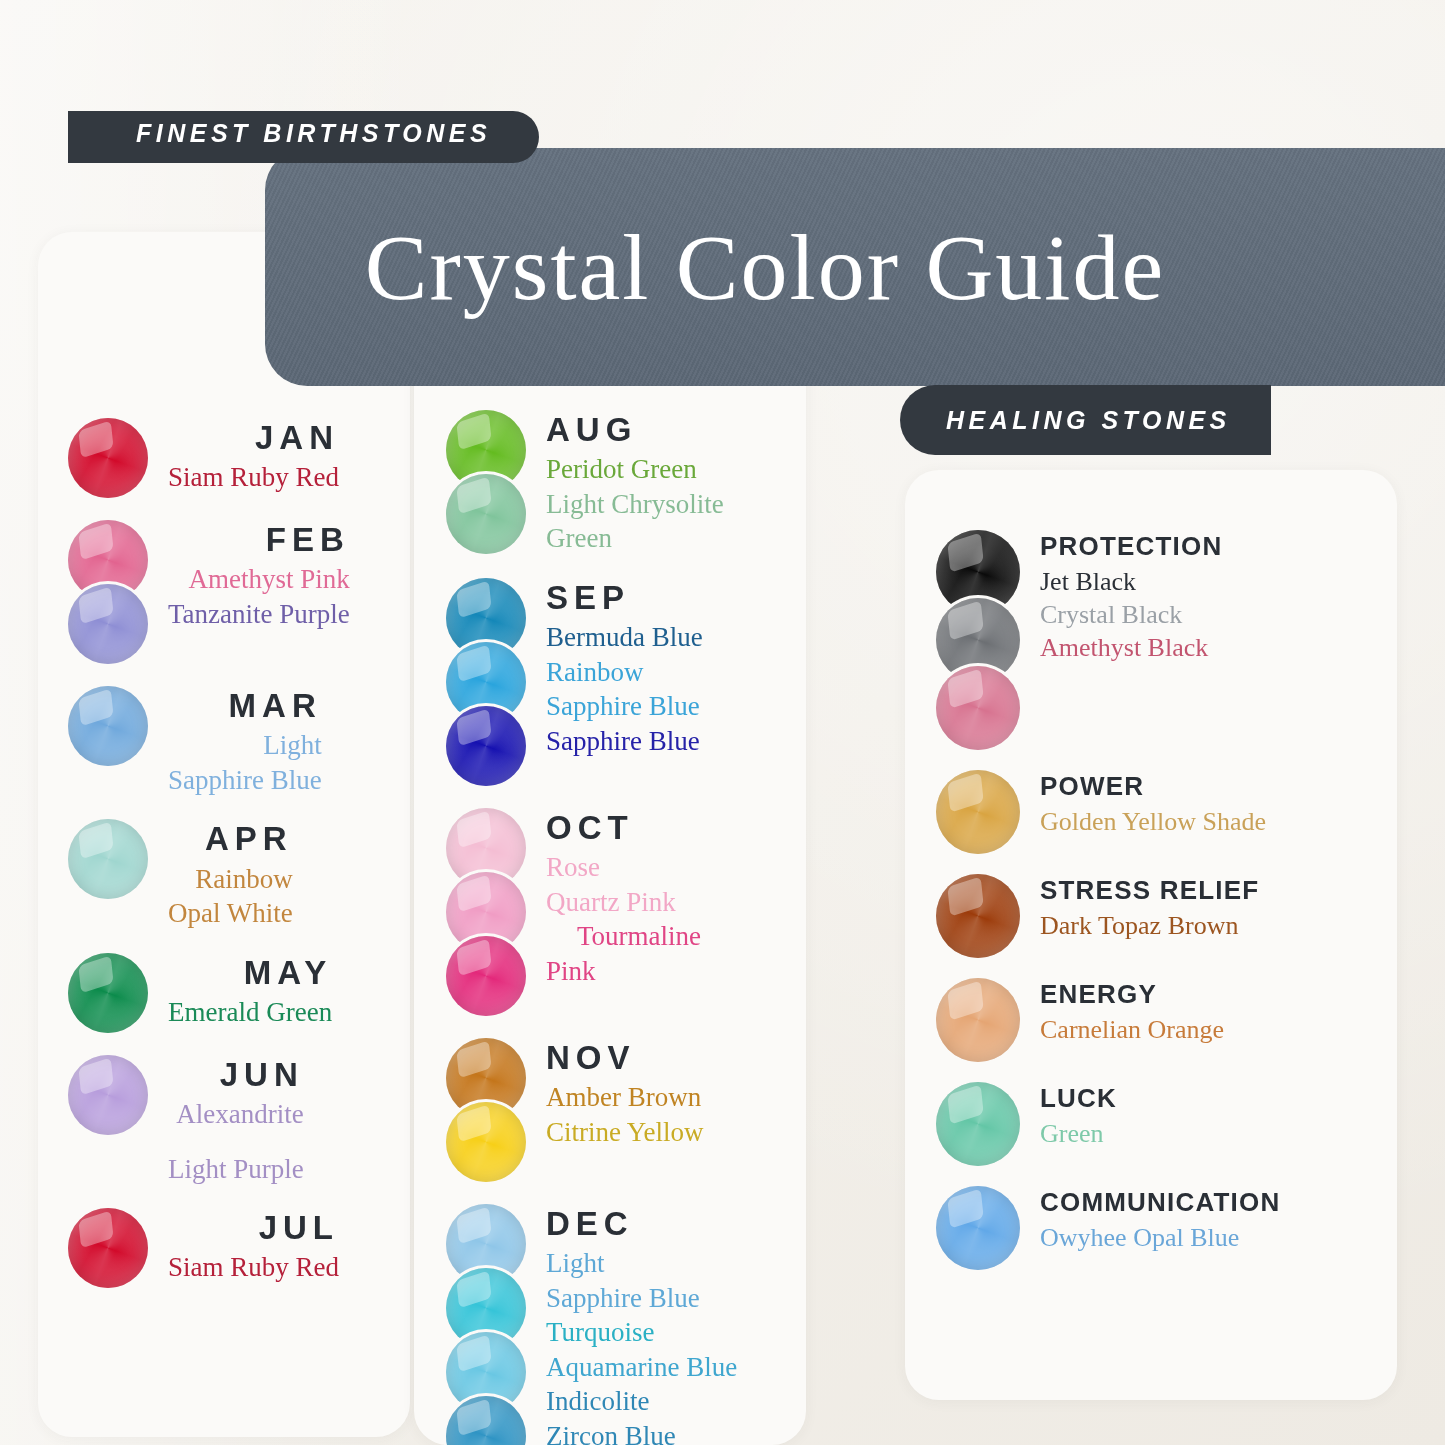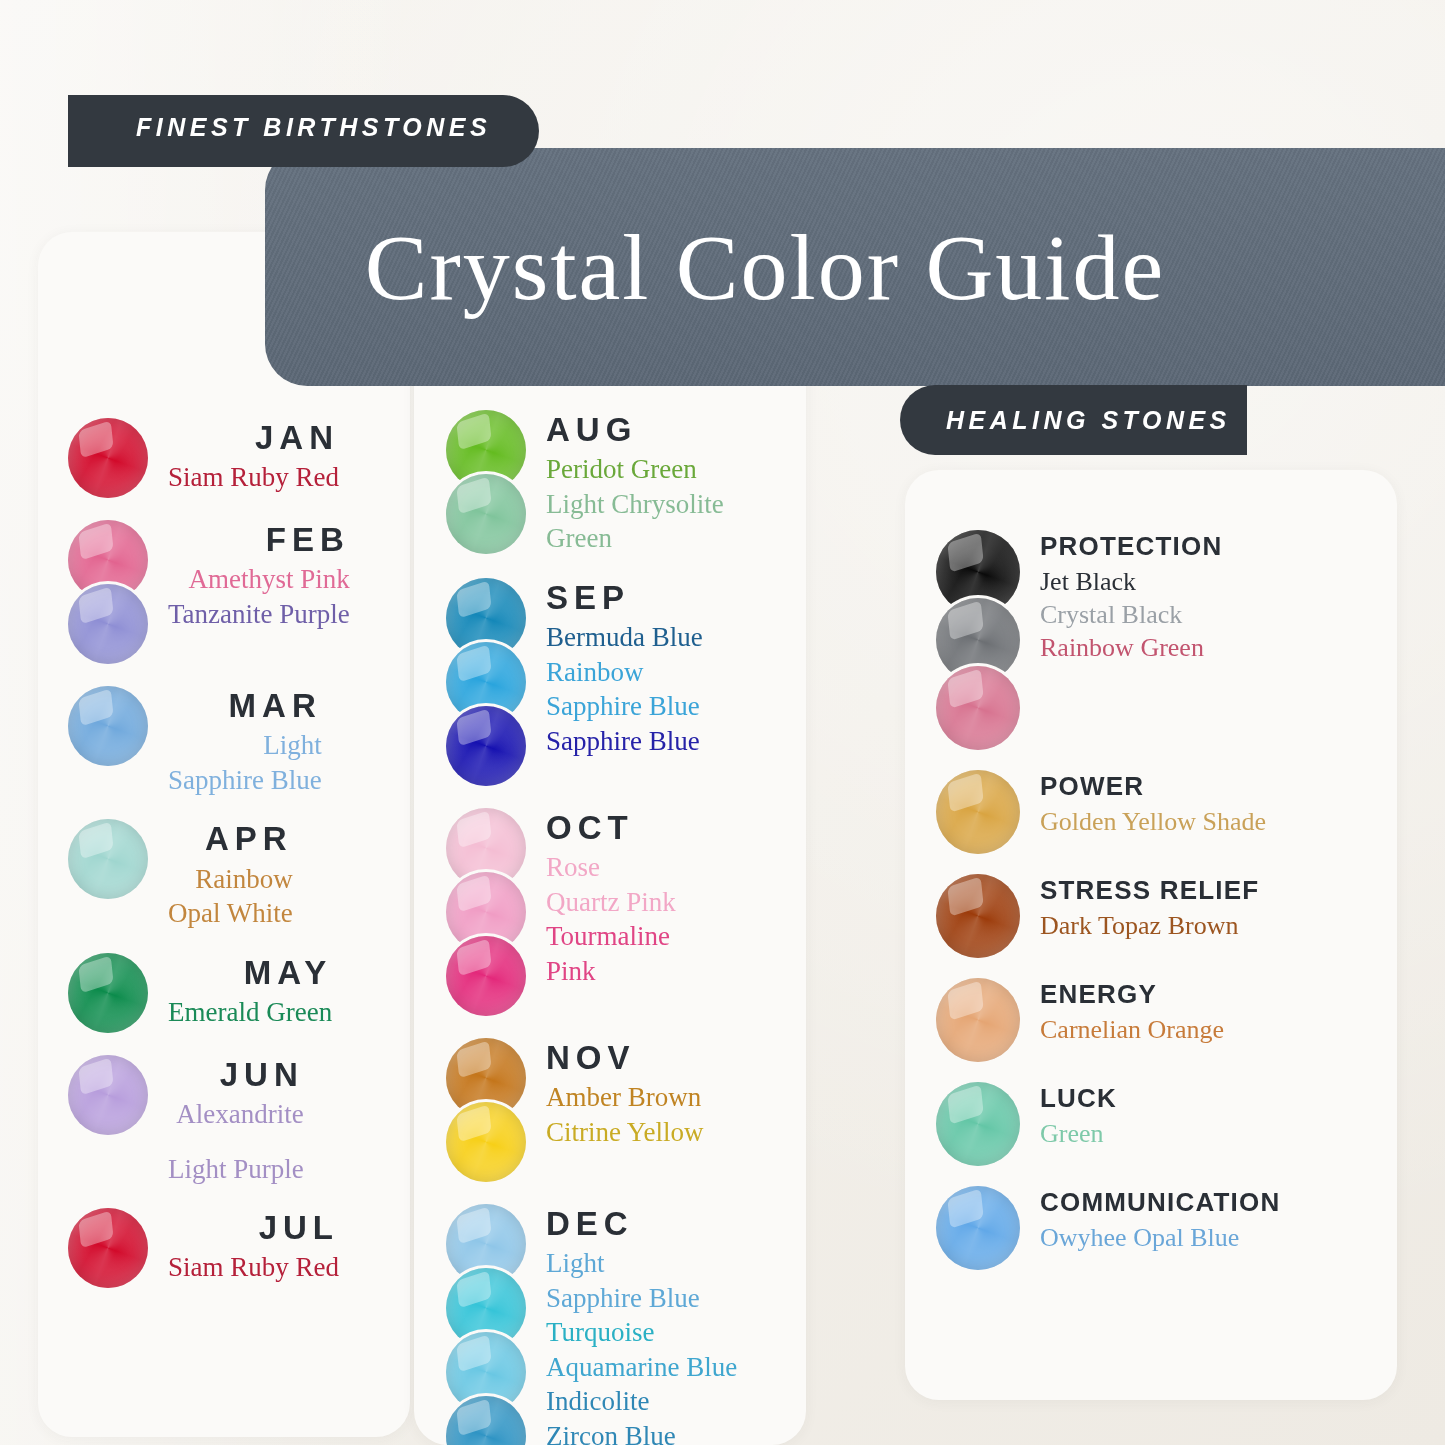--- a/index.html
+++ b/index.html
@@ -31,30 +31,30 @@
     color: #ffffff;
     display: flex;
     align-items: center;
     letter-spacing: 4.5px;
     font-weight: bold;
     font-style: italic;
     font-size: 25px;
     white-space: nowrap;
   }
   #banner-finest {
-    left: 68px; top: 95px;
-    height: 72px;
+    left: 68px; top: 111px;
+    height: 52px;
     padding: 0 48px 8px 68px;
     border-radius: 0 38px 38px 0;
     z-index: 5;
   }
   #banner-healing {
     left: 900px; top: 385px;
     height: 70px;
-    padding: 0 16px 0 46px;
+    padding: 0 40px 0 46px;
     border-radius: 38px 0 0 38px;
     z-index: 5;
     justify-content: flex-end;
   }
 
   
   #title-band {
     position: absolute;
     left: 265px; top: 148px;
     width: 1180px; height: 238px;
@@ -281,21 +281,21 @@
       <div class="entry">
         <div class="gems">
           <div class="gem" style="background: rgb(244, 189, 211);"></div>
           <div class="gem" style="background: rgb(240, 156, 196);"></div>
           <div class="gem" style="background: rgb(227, 40, 122);"></div>
         </div>
         <div class="texts">
           <div class="ename">OCT</div>
           <div class="stone" style="color: rgb(242, 167, 198);">Rose</div>
           <div class="stone" style="color: rgb(242, 167, 198);">Quartz Pink</div>
-          <div class="stone" style="color: rgb(224, 69, 133);">Tourmaline</div>
+          <div class="stone" style="color: rgb(224, 69, 133); margin-left: 31px;">Tourmaline</div>
           <div class="stone" style="color: rgb(224, 69, 133);">Pink</div>
         </div>
       </div>
       <div class="entry">
         <div class="gems">
           <div class="gem" style="background: rgb(196, 117, 26);"></div>
           <div class="gem" style="background: rgb(247, 207, 23);"></div>
         </div>
         <div class="texts">
           <div class="ename">NOV</div>
@@ -325,21 +325,21 @@
       <div class="entry">
         <div class="gems">
           <div class="gem" style="background: rgb(10, 10, 10);"></div>
           <div class="gem" style="background: rgb(108, 111, 115);"></div>
           <div class="gem" style="background: rgb(215, 114, 143);"></div>
         </div>
         <div class="texts">
           <div class="ename tight">PROTECTION</div>
           <div class="stone" style="color: rgb(42, 47, 54);">Jet Black</div>
           <div class="stone" style="color: rgb(154, 160, 166);">Crystal Black</div>
-          <div class="stone" style="color: rgb(194, 84, 111);">Rainbow Green</div>
+          <div class="stone" style="color: rgb(194, 84, 111);">Amethyst Black</div>
         </div>
       </div>
       <div class="entry">
         <div class="gems">
           <div class="gem" style="background: rgb(217, 164, 65);"></div>
         </div>
         <div class="texts">
           <div class="ename tight">POWER</div>
           <div class="stone" style="color: rgb(201, 161, 88);">Golden Yellow Shade</div>
         </div>

